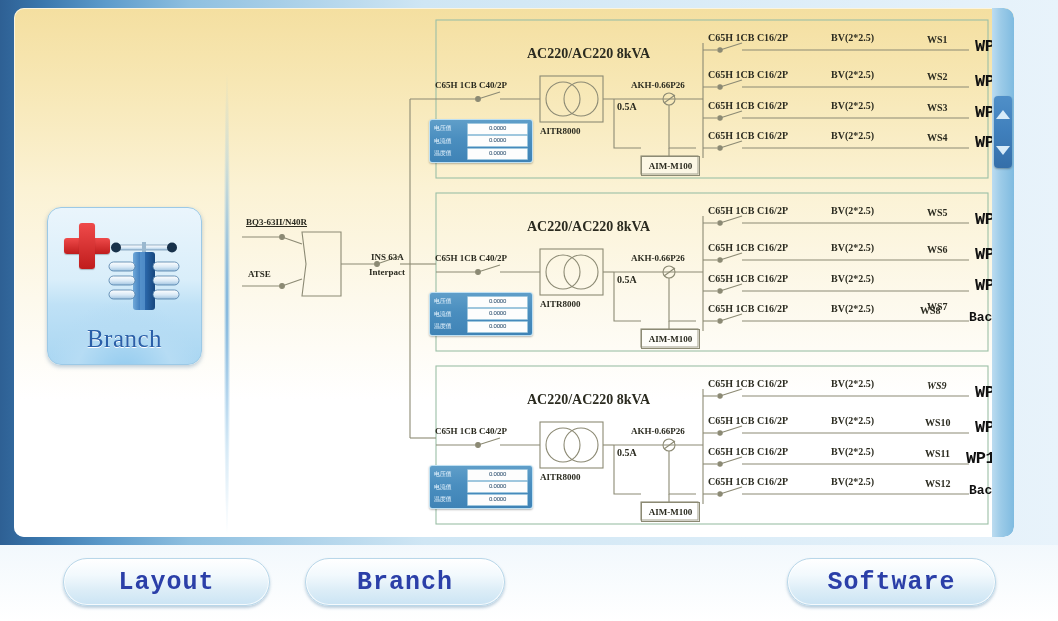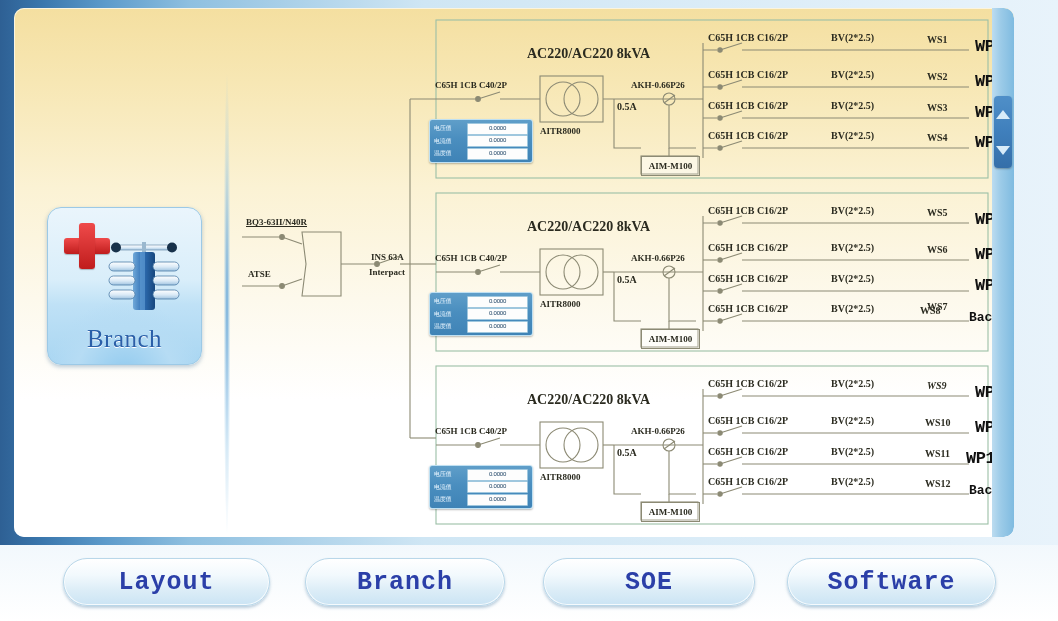--- a/index.html
+++ b/index.html
@@ -468,17 +468,16 @@
         <div class="arrow-up"></div>
         <div class="arrow-down"></div>
       </div>
     </div>
 
   </div>
 
   <div class="tabbar">
     <div class="tab" id="tab0">Layout</div>
     <div class="tab" id="tab1">Branch</div>
-    <div class="tab" id="tab2">SOE</div>
     <div class="tab" id="tab3">Software</div>
   </div>
 
 </div>
 
 </body></html>

